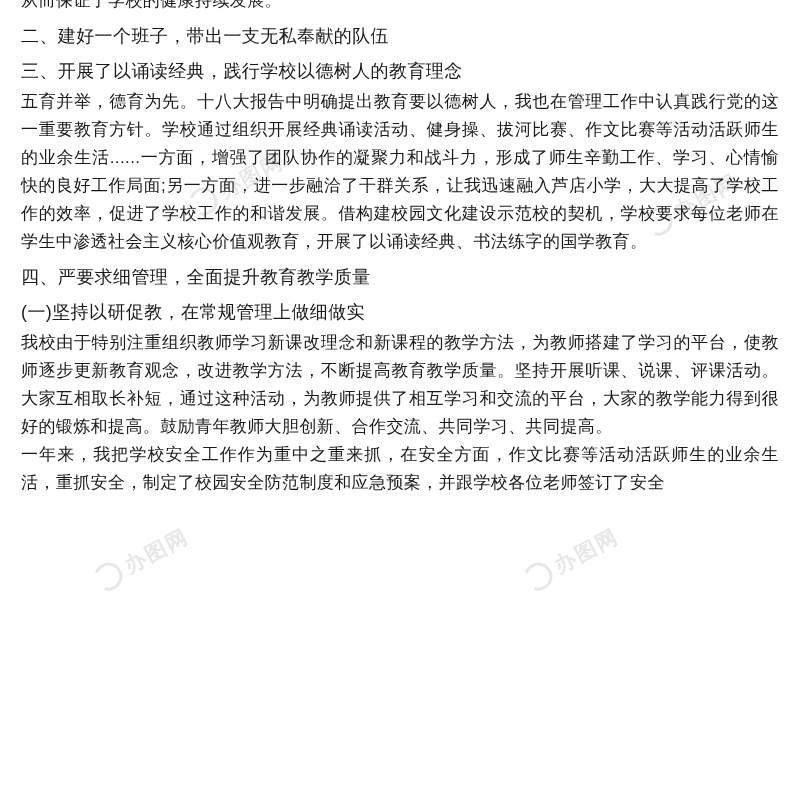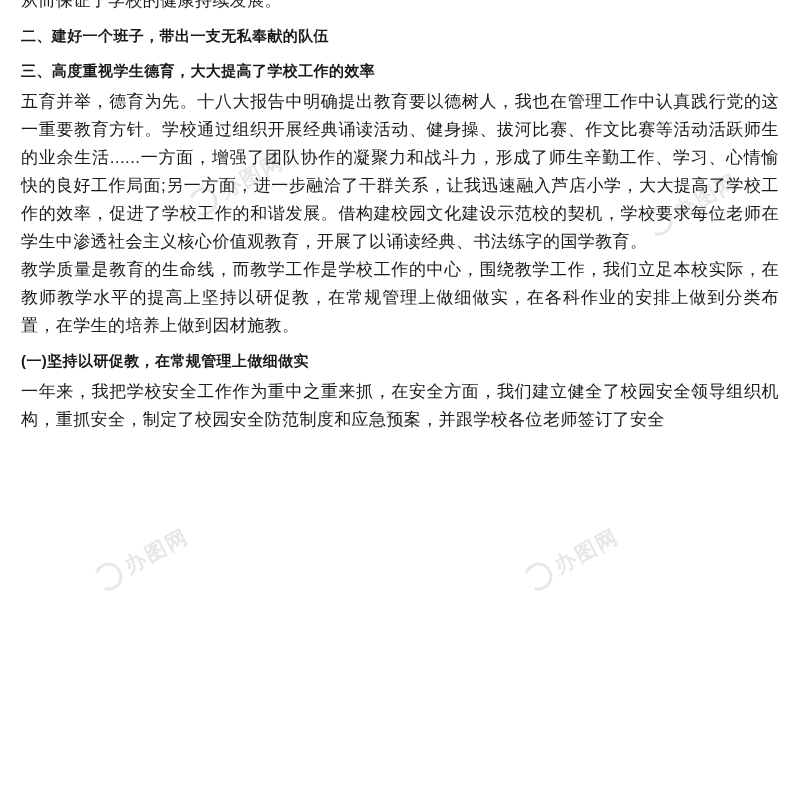--- a/index.html
+++ b/index.html
@@ -55,22 +55,22 @@
     font-size: 17px;
     line-height: 28px;
     text-align: justify;
     letter-spacing: 0.4px;
   }
   .para {
     margin: 0;
   }
   .heading {
     margin: 7px 0 3px 0;
-    font-size: 15px;
-    font-weight: bold;
+    font-size: 18px;
+    font-weight: normal;
     line-height: 28px;
   }
 </style>
 </head>
 <body>
 
 <div class="page">
 
   <div class="watermarks">
     <div class="wm" style="left: 185px; top: 170px; color: rgb(204, 204, 204);">
@@ -87,20 +87,21 @@
     </div>
     <div class="wm" style="left: 520px; top: 545px; color: rgb(204, 204, 204);">
       <span class="wm-ring"></span>
       <span class="wm-label">办图网</span>
     </div>
   </div>
 
   <div class="content" id="doc-content" style="color: rgb(26, 26, 26);">
       <p class="para">从而保证了学校的健康持续发展。</p>
       <h2 class="heading">二、建好一个班子，带出一支无私奉献的队伍</h2>
-      <h2 class="heading">三、高度重视学生德育，大大提高了学校工作的效率</h2>
+      <h2 class="heading">三、开展了以诵读经典，践行学校以德树人的教育理念</h2>
       <p class="para">五育并举，德育为先。十八大报告中明确提出教育要以德树人，我也在管理工作中认真践行党的这一重要教育方针。学校通过组织开展经典诵读活动、健身操、拔河比赛、作文比赛等活动活跃师生的业余生活......一方面，增强了团队协作的凝聚力和战斗力，形成了师生辛勤工作、学习、心情愉快的良好工作局面;另一方面，进一步融洽了干群关系，让我迅速融入芦店小学，大大提高了学校工作的效率，促进了学校工作的和谐发展。借构建校园文化建设示范校的契机，学校要求每位老师在学生中渗透社会主义核心价值观教育，开展了以诵读经典、书法练字的国学教育。</p>
-      <p class="para">教学质量是教育的生命线，而教学工作是学校工作的中心，围绕教学工作，我们立足本校实际，在教师教学水平的提高上坚持以研促教，在常规管理上做细做实，在各科作业的安排上做到分类布置，在学生的培养上做到因材施教。</p>
+      <h2 class="heading">四、严要求细管理，全面提升教育教学质量</h2>
       <h2 class="heading">(一)坚持以研促教，在常规管理上做细做实</h2>
-      <p class="para">一年来，我把学校安全工作作为重中之重来抓，在安全方面，我们建立健全了校园安全领导组织机构，重抓安全，制定了校园安全防范制度和应急预案，并跟学校各位老师签订了安全</p>
+      <p class="para">我校由于特别注重组织教师学习新课改理念和新课程的教学方法，为教师搭建了学习的平台，使教师逐步更新教育观念，改进教学方法，不断提高教育教学质量。坚持开展听课、说课、评课活动。大家互相取长补短，通过这种活动，为教师提供了相互学习和交流的平台，大家的教学能力得到很好的锻炼和提高。鼓励青年教师大胆创新、合作交流、共同学习、共同提高。</p>
+      <p class="para">一年来，我把学校安全工作作为重中之重来抓，在安全方面，作文比赛等活动活跃师生的业余生活，重抓安全，制定了校园安全防范制度和应急预案，并跟学校各位老师签订了安全</p>
     </div>
 
 </div>
 
 </body></html>

